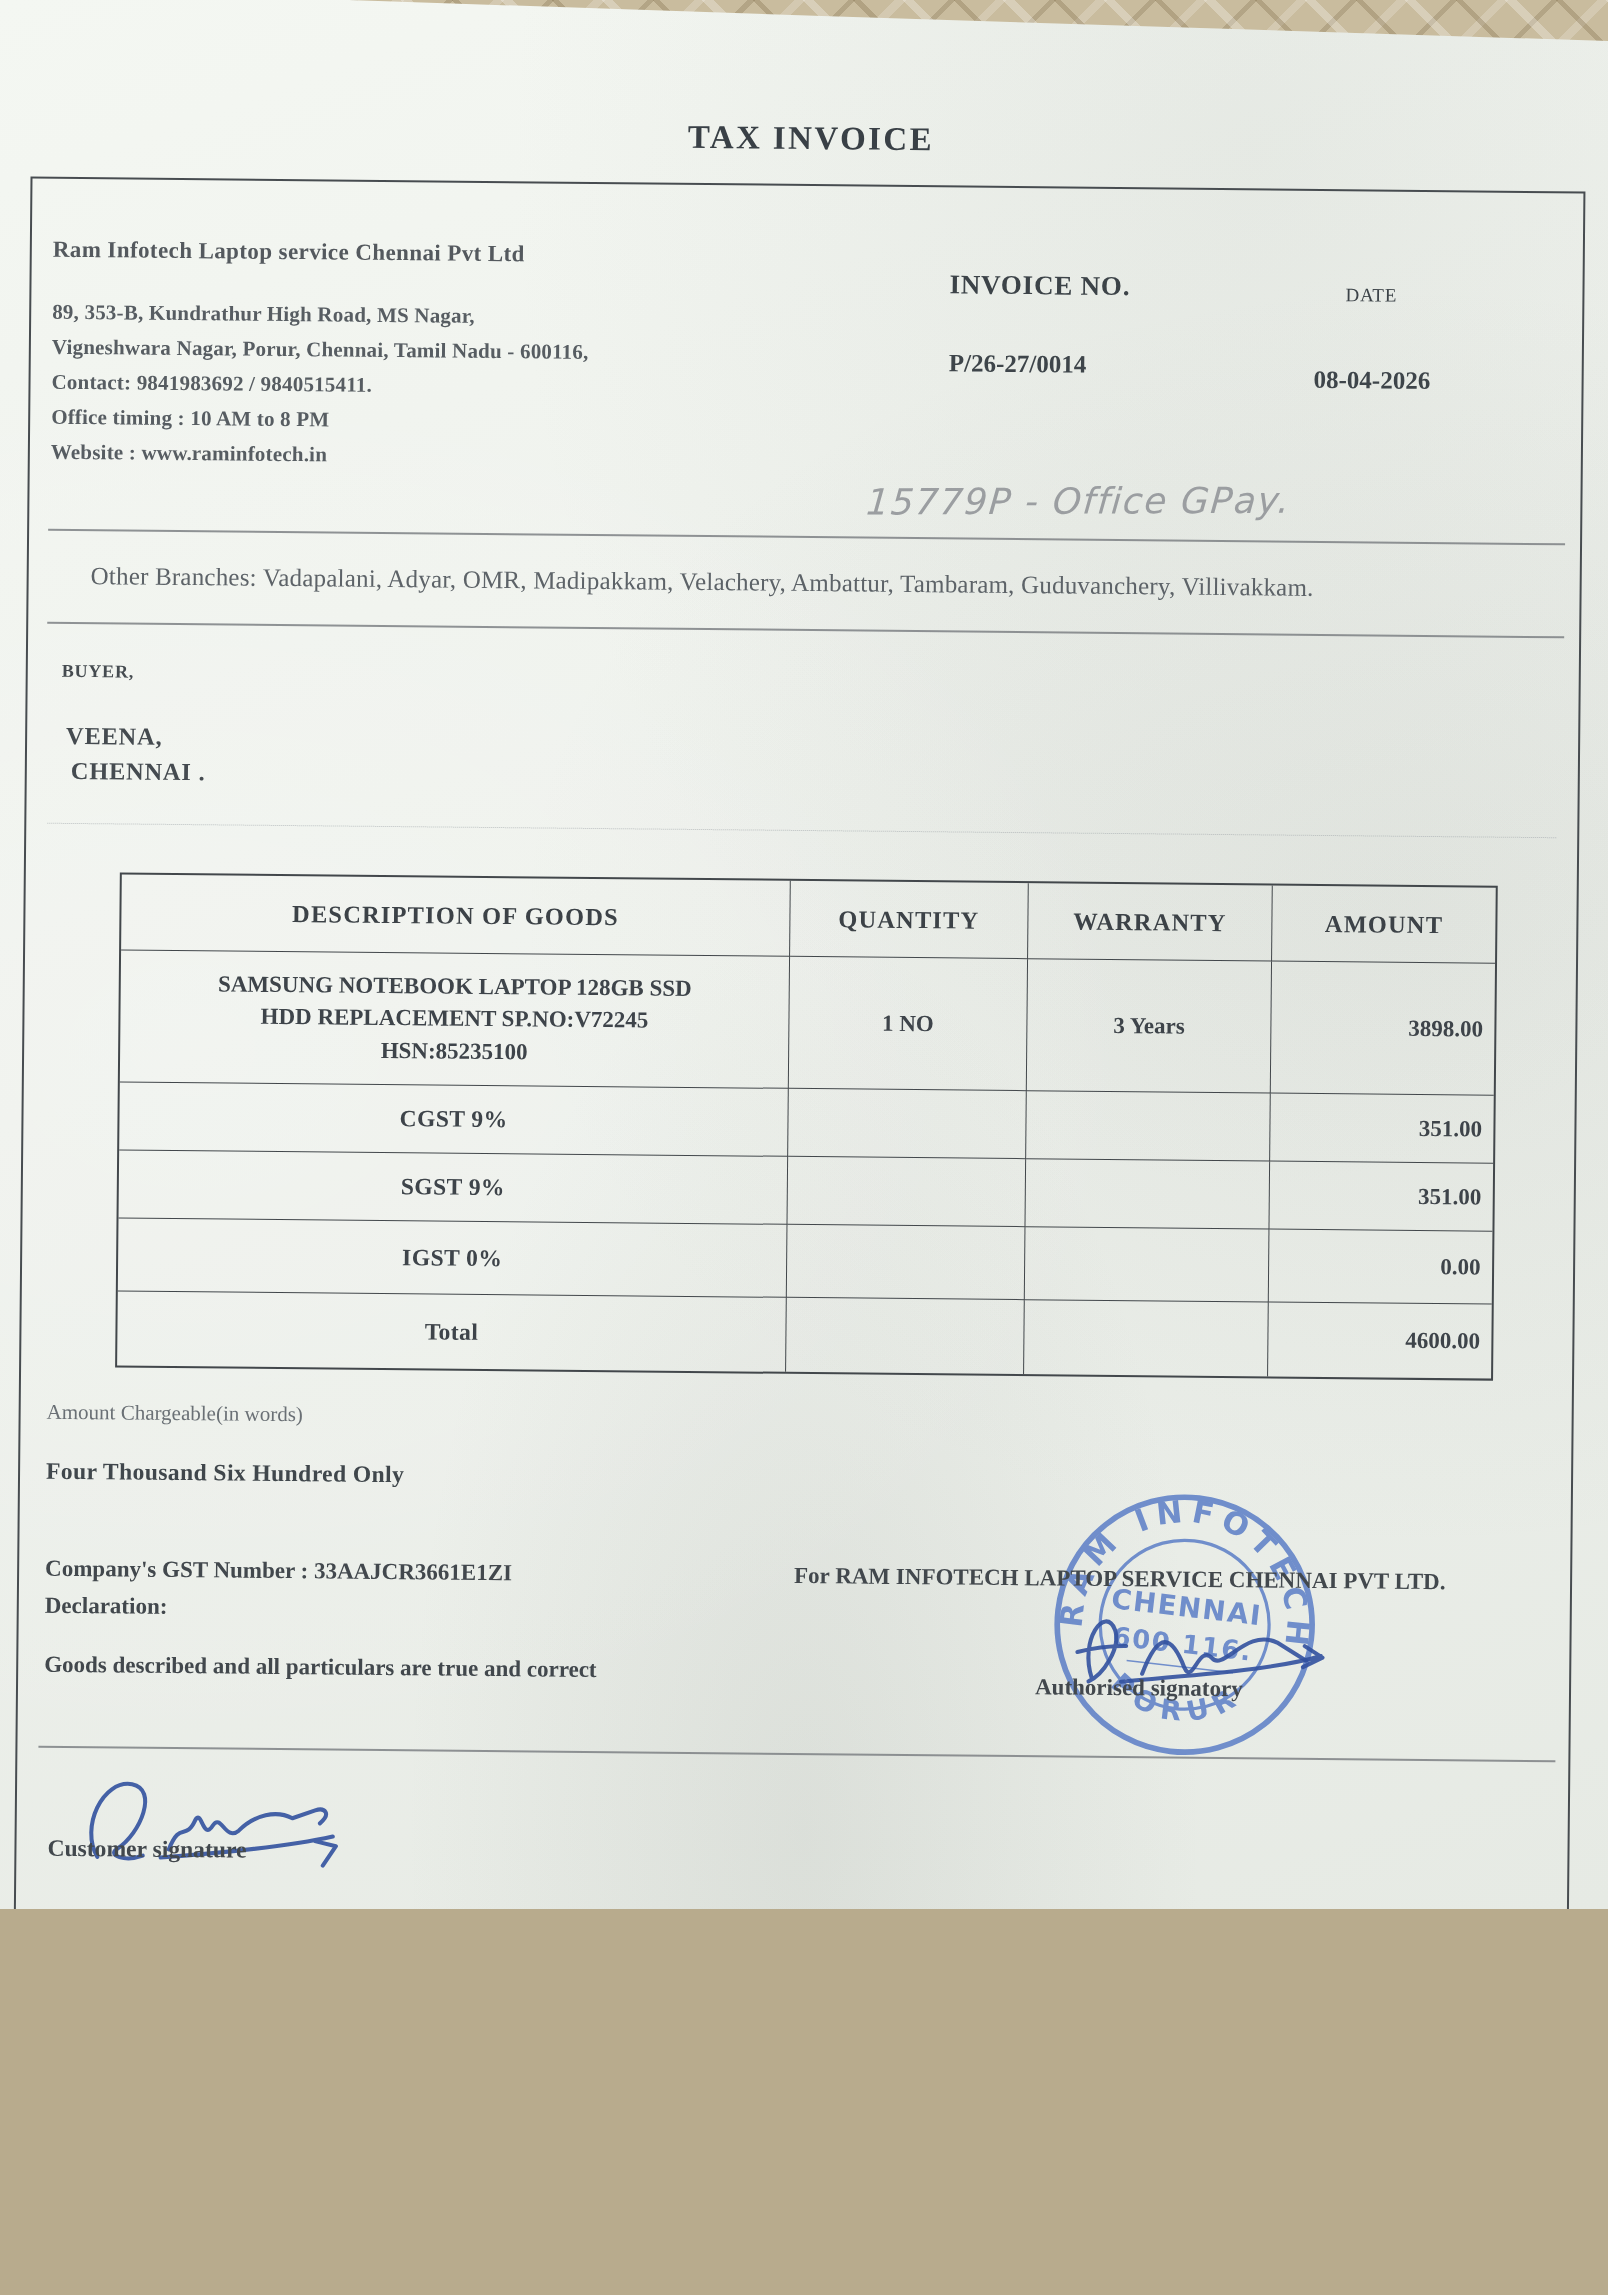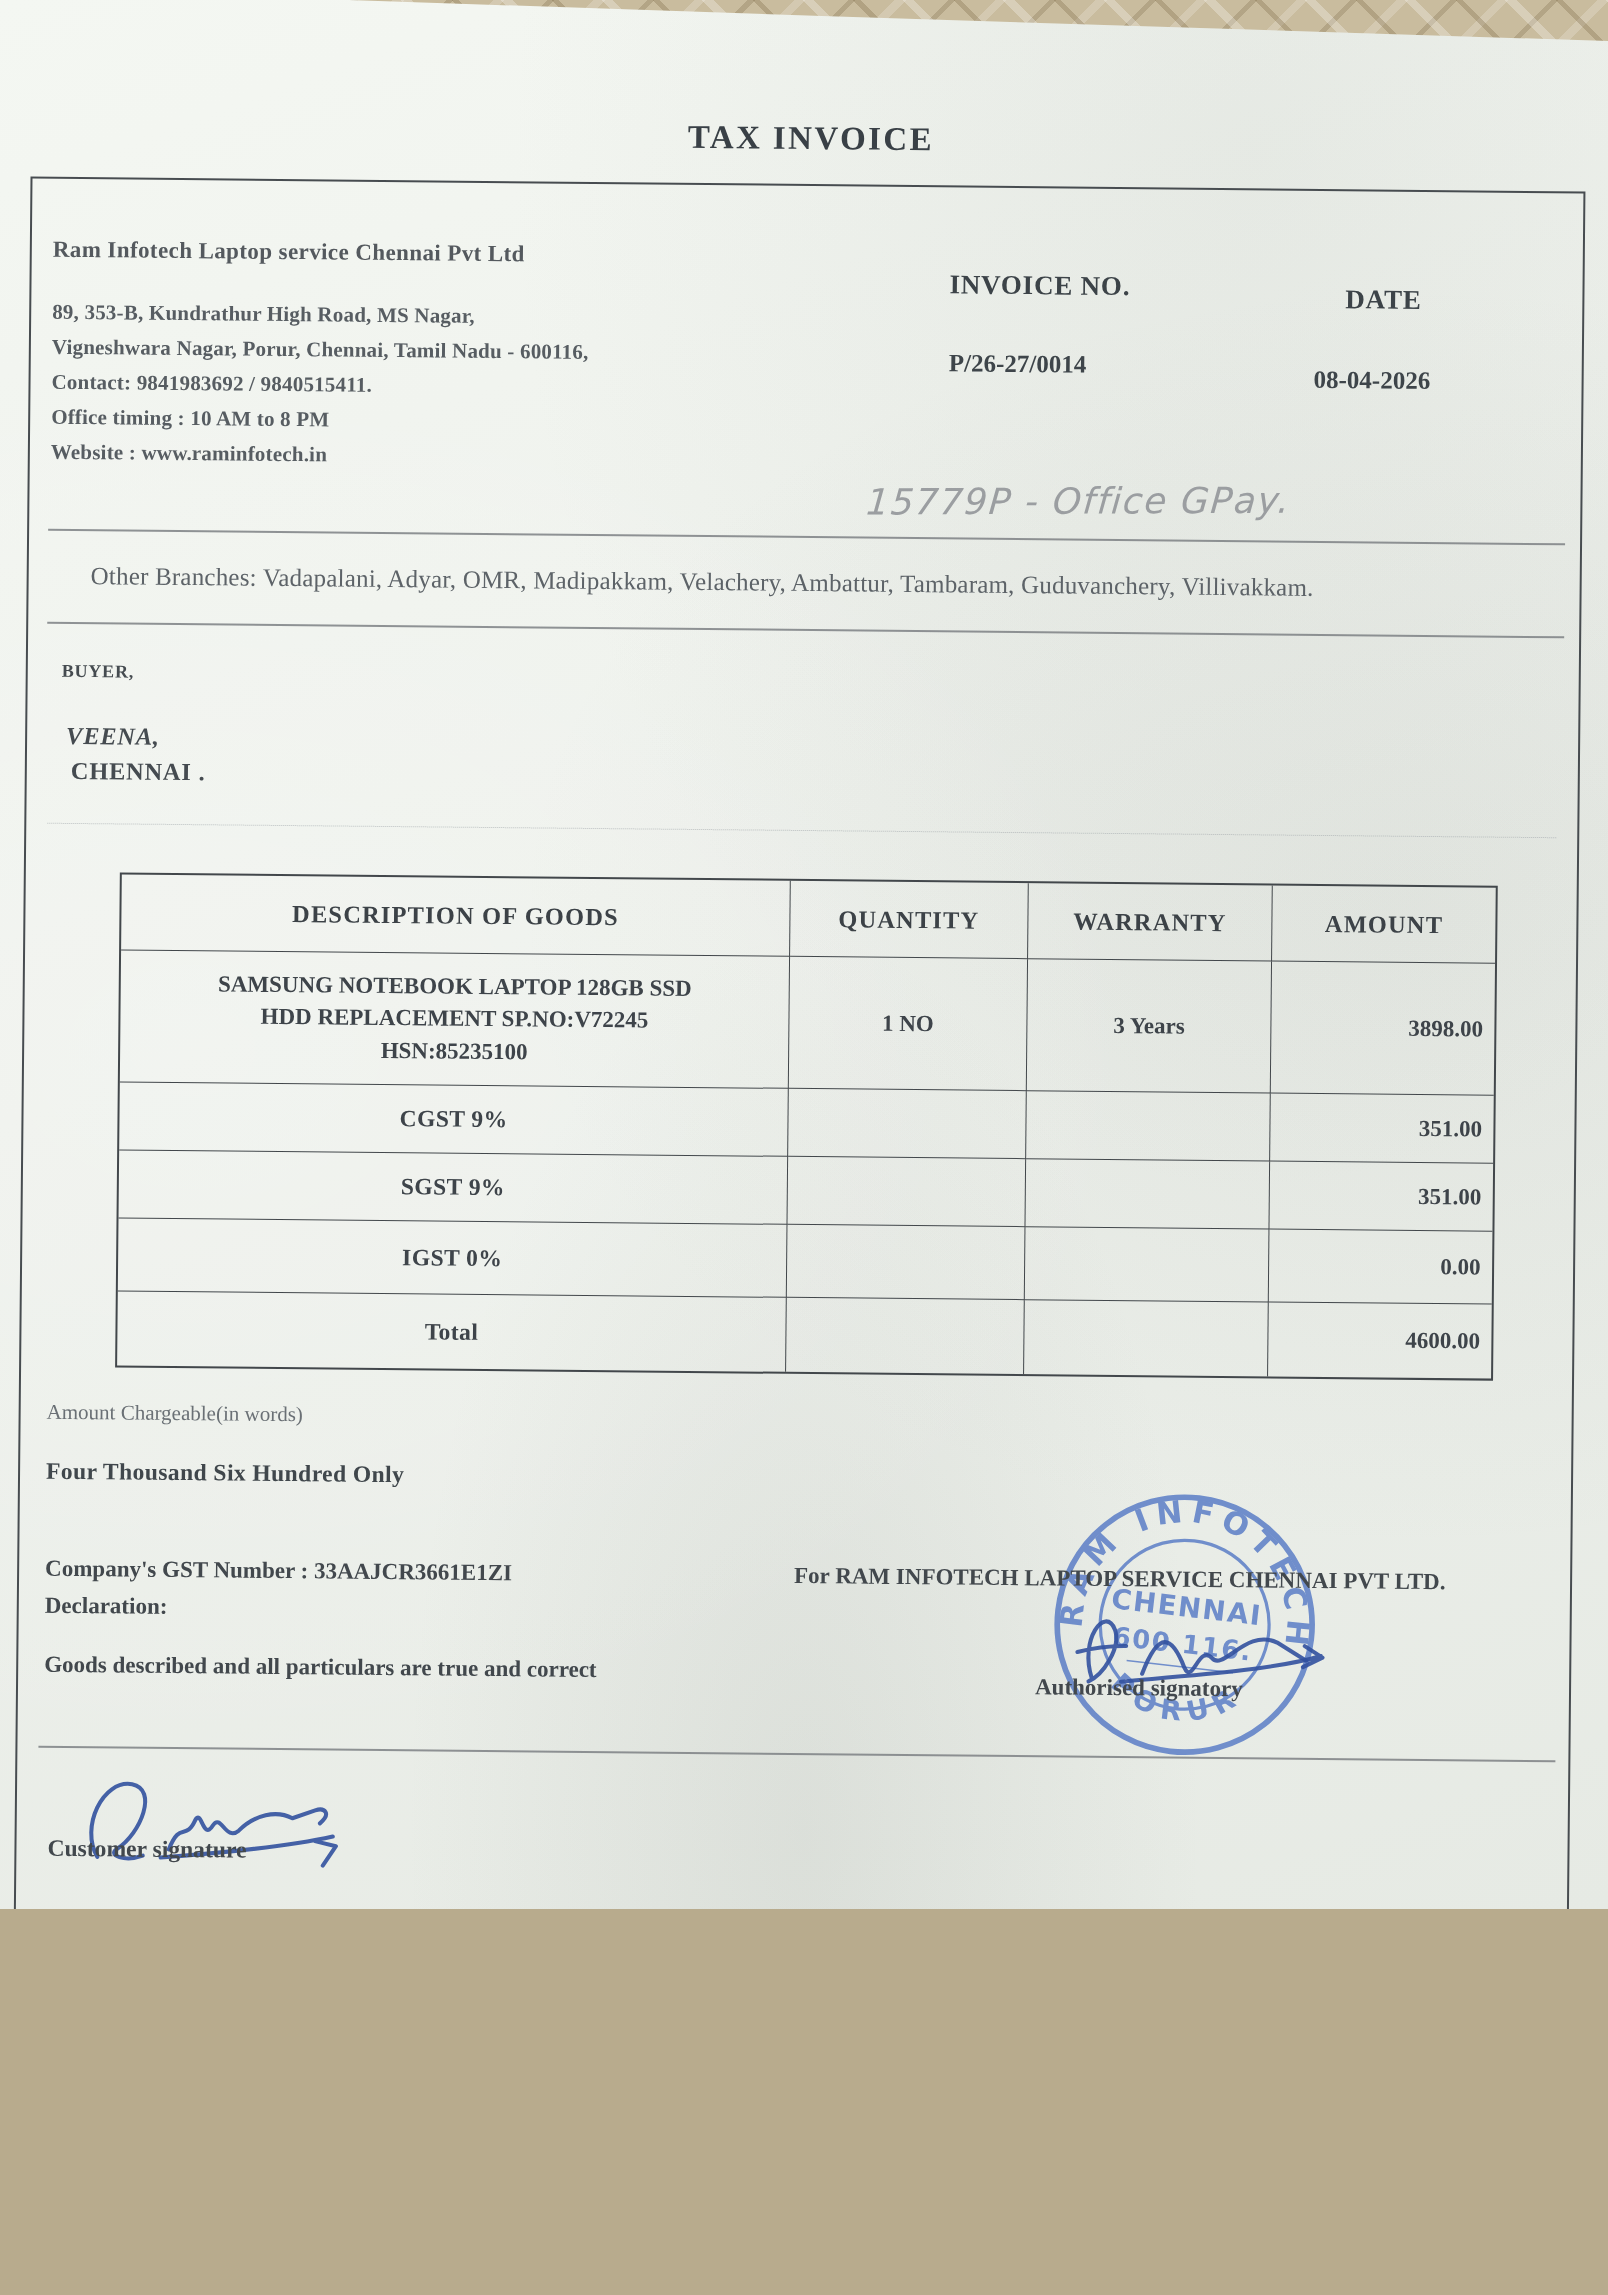--- a/index.html
+++ b/index.html
@@ -28,35 +28,35 @@
   .abs{position:absolute;}
   .title{left:0;right:0;top:120px;text-align:center;font-weight:bold;font-size:33px;
          letter-spacing:2.4px;color:#394046;}
   .frame{left:24.4px;top:184px;width:1551px;height:1743px;border:2.4px solid #474c50;}
 
   .seller-name{left:47px;top:244px;font-weight:bold;font-size:23px;color:#54595e;letter-spacing:0.4px;}
   .seller-lines{left:47px;top:302px;font-weight:bold;font-size:21px;line-height:35px;color:#575d62;letter-spacing:0.2px;}
 
   .inv-label{left:944px;top:268px;font-weight:bold;font-size:27px;letter-spacing:0.8px;color:#3c4348;}
   .inv-value{left:944px;top:348px;font-weight:bold;font-size:25px;color:#3e454a;}
-  .date-label{left:1340px;top:279px;font-weight:bold;font-size:27px;letter-spacing:0.8px;color:#3c4348;}
+  .date-label{left:1340px;top:279px;font-weight:normal;font-size:19px;letter-spacing:0.8px;color:#3c4348;}
   .date-value{left:1309px;top:361px;font-weight:bold;font-size:25px;color:#3e454a;}
 
   .handnote{left:863px;top:478px;font-family:"DejaVu Sans",sans-serif;font-style:italic;
             font-size:36px;letter-spacing:1.6px;color:#9b9ea1;transform:rotate(-.8deg) skewX(-5deg);}
 
   .rule{height:1.6px;background:#7c8084;opacity:.85;}
   .rule-1{left:45px;top:536px;width:1517px;}
   .rule-2{left:45px;top:629px;width:1517px;}
   .rule-dotted{left:47px;top:830px;width:1509px;border-top:1.6px dotted #a0a6aa;opacity:.65;}
   .rule-3{left:47px;top:1753px;width:1517px;}
 
   .branches{left:88px;top:569px;font-size:25px;color:#5d6368;letter-spacing:0.2px;}
   .buyer-label{left:60px;top:668px;font-weight:bold;font-size:18px;color:#454b50;letter-spacing:0.8px;}
-  .buyer-name{left:65px;top:729px;font-weight:bold;font-size:24.4px;color:#454b50;letter-spacing:0.8px;font-style:italic;}
+  .buyer-name{left:65px;top:729px;font-weight:bold;font-size:24.4px;color:#454b50;letter-spacing:0.8px;}
   .buyer-city{left:70px;top:764px;font-weight:bold;font-size:24.4px;color:#454b50;letter-spacing:0.8px;}
 
   .goods-table{left:120px;top:879px;width:1374px;height:491px;border:2.4px solid #42474b;
       display:grid;grid-template-columns:48.7% 17.3% 17.8% 16.2%;
       grid-template-rows:76px 132px 68px 68px 73px 1fr;}
   .cell{border-right:1.6px solid #42474b;border-bottom:1.6px solid #42474b;
         display:flex;align-items:center;justify-content:center;color:#3e444a;}
   .cell.c-last{border-right:none;}
   .cell.r-last{border-bottom:none;}
   .cell.head{font-weight:bold;font-size:24.4px;letter-spacing:1.2px;color:#3c4247;}

